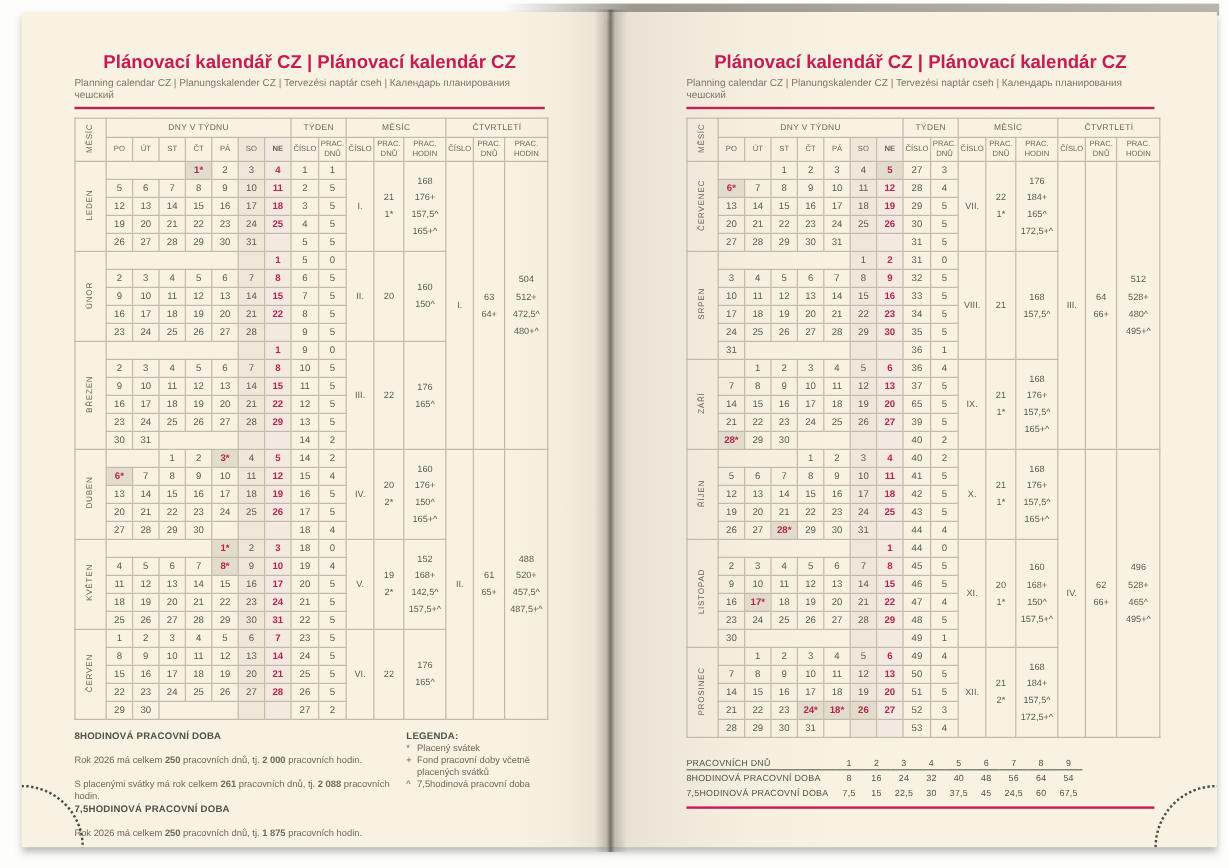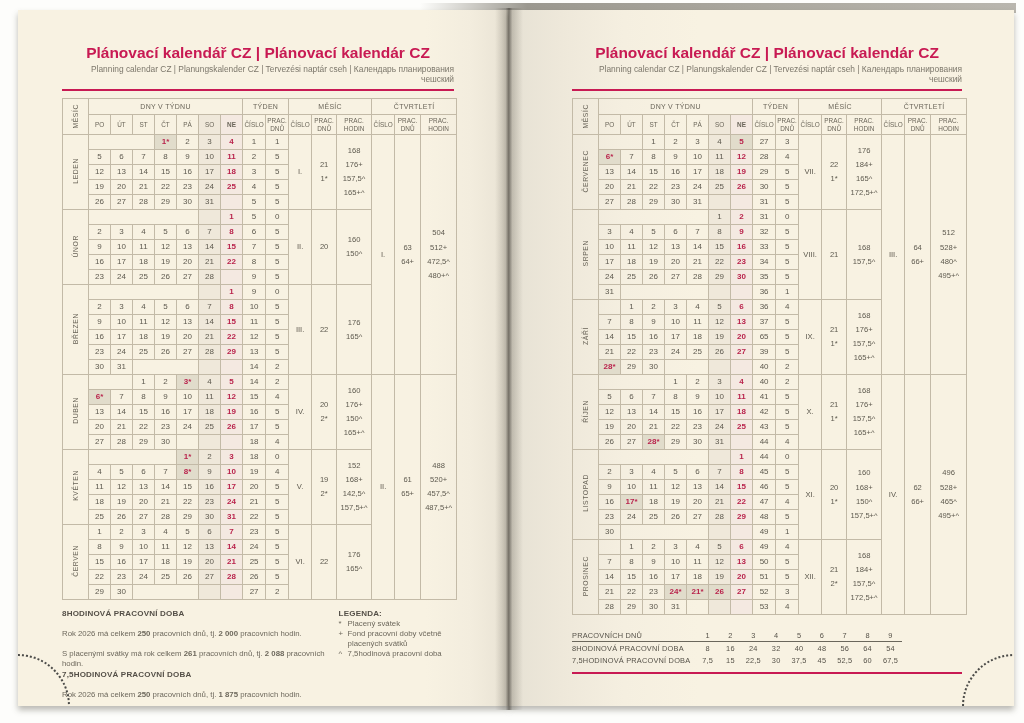--- a/index.html
+++ b/index.html
@@ -14,21 +14,21 @@
   .page-left{left:18px;width:491px;
     background:linear-gradient(to right,#f8f2e2 0,#f8f2e2 408px,#f3edde 452px,#e8e2d4 100%);}
   .page-right{left:509px;width:505px;
     background:linear-gradient(to right,#e6e1d4 0,#eee8da 52px,#f5efe0 115px,#f8f2e2 190px,#f8f2e2 100%);}
   .fold{position:absolute;left:495px;top:8px;width:28px;height:702px;pointer-events:none;z-index:5;
     background:linear-gradient(to right, rgba(55,50,40,0), rgba(55,50,40,.22) 38%, rgba(35,31,25,.55) 50%, rgba(55,50,40,.22) 62%, rgba(55,50,40,0));}
   .content{position:relative;}
   .page-left  .content{margin:34px 0 0 44px;width:392px;}
   .page-right .content{margin:34px 0 0 63px;width:390px;}
   .title{color:var(--accent);font-size:15.5px;font-weight:bold;text-align:center;line-height:1.1;}
-  .subtitle{color:#7c776b;font-size:8.4px;text-align:right;margin-top:3px;}
+  .subtitle{color:#7c776b;font-size:8.4px;text-align:left;margin-top:3px;}
   .trule{height:2px;background:var(--accent);margin-top:5px;}
   table.cal{border-collapse:collapse;table-layout:fixed;width:100%;margin-top:7px;}
   .cal td{border:1px solid var(--line);font-size:8px;color:var(--ink);text-align:center;
     padding:0;height:14px;line-height:1.05;overflow:hidden;}
   .cal tr.h1 td{height:15px;font-size:7px;color:#6a6559;letter-spacing:.3px;}
   .cal tr.h2 td{height:19px;font-size:6.4px;line-height:1.15;color:#6a6559;}
   .cal td.mname span, .cal td.mhead span{display:inline-block;writing-mode:vertical-rl;transform:rotate(180deg);
     font-size:6.8px;letter-spacing:.6px;color:#6a6559;max-height:92px;}
   .cal td.sat{background:var(--satbg);}
   .cal td.sun{background:var(--sunbg);}
@@ -881,21 +881,21 @@
               <td class="sat">19</td>
               <td class="sun red">20</td>
               <td>51</td>
               <td>5</td>
             </tr>
             <tr>
               <td>21</td>
               <td>22</td>
               <td>23</td>
               <td class="hol red">24*</td>
-              <td class="hol red">21*</td>
+              <td class="hol red">18*</td>
               <td class="hol red">26</td>
               <td class="sun red">27</td>
               <td>52</td>
               <td>3</td>
             </tr>
             <tr>
               <td>28</td>
               <td>29</td>
               <td>30</td>
               <td>31</td>
@@ -934,21 +934,21 @@
               <td class="val">54</td>
             </tr>
             <tr>
               <td class="lbl">7,5HODINOVÁ PRACOVNÍ DOBA</td>
               <td class="val">7,5</td>
               <td class="val">15</td>
               <td class="val">22,5</td>
               <td class="val">30</td>
               <td class="val">37,5</td>
               <td class="val">45</td>
-              <td class="val">52,5</td>
+              <td class="val">24,5</td>
               <td class="val">60</td>
               <td class="val">67,5</td>
             </tr>
           </tbody>
         </table>
       <div class="pink-rule"></div>
     </div>
     <div class="perf perf-r"></div>
   </div>
 

